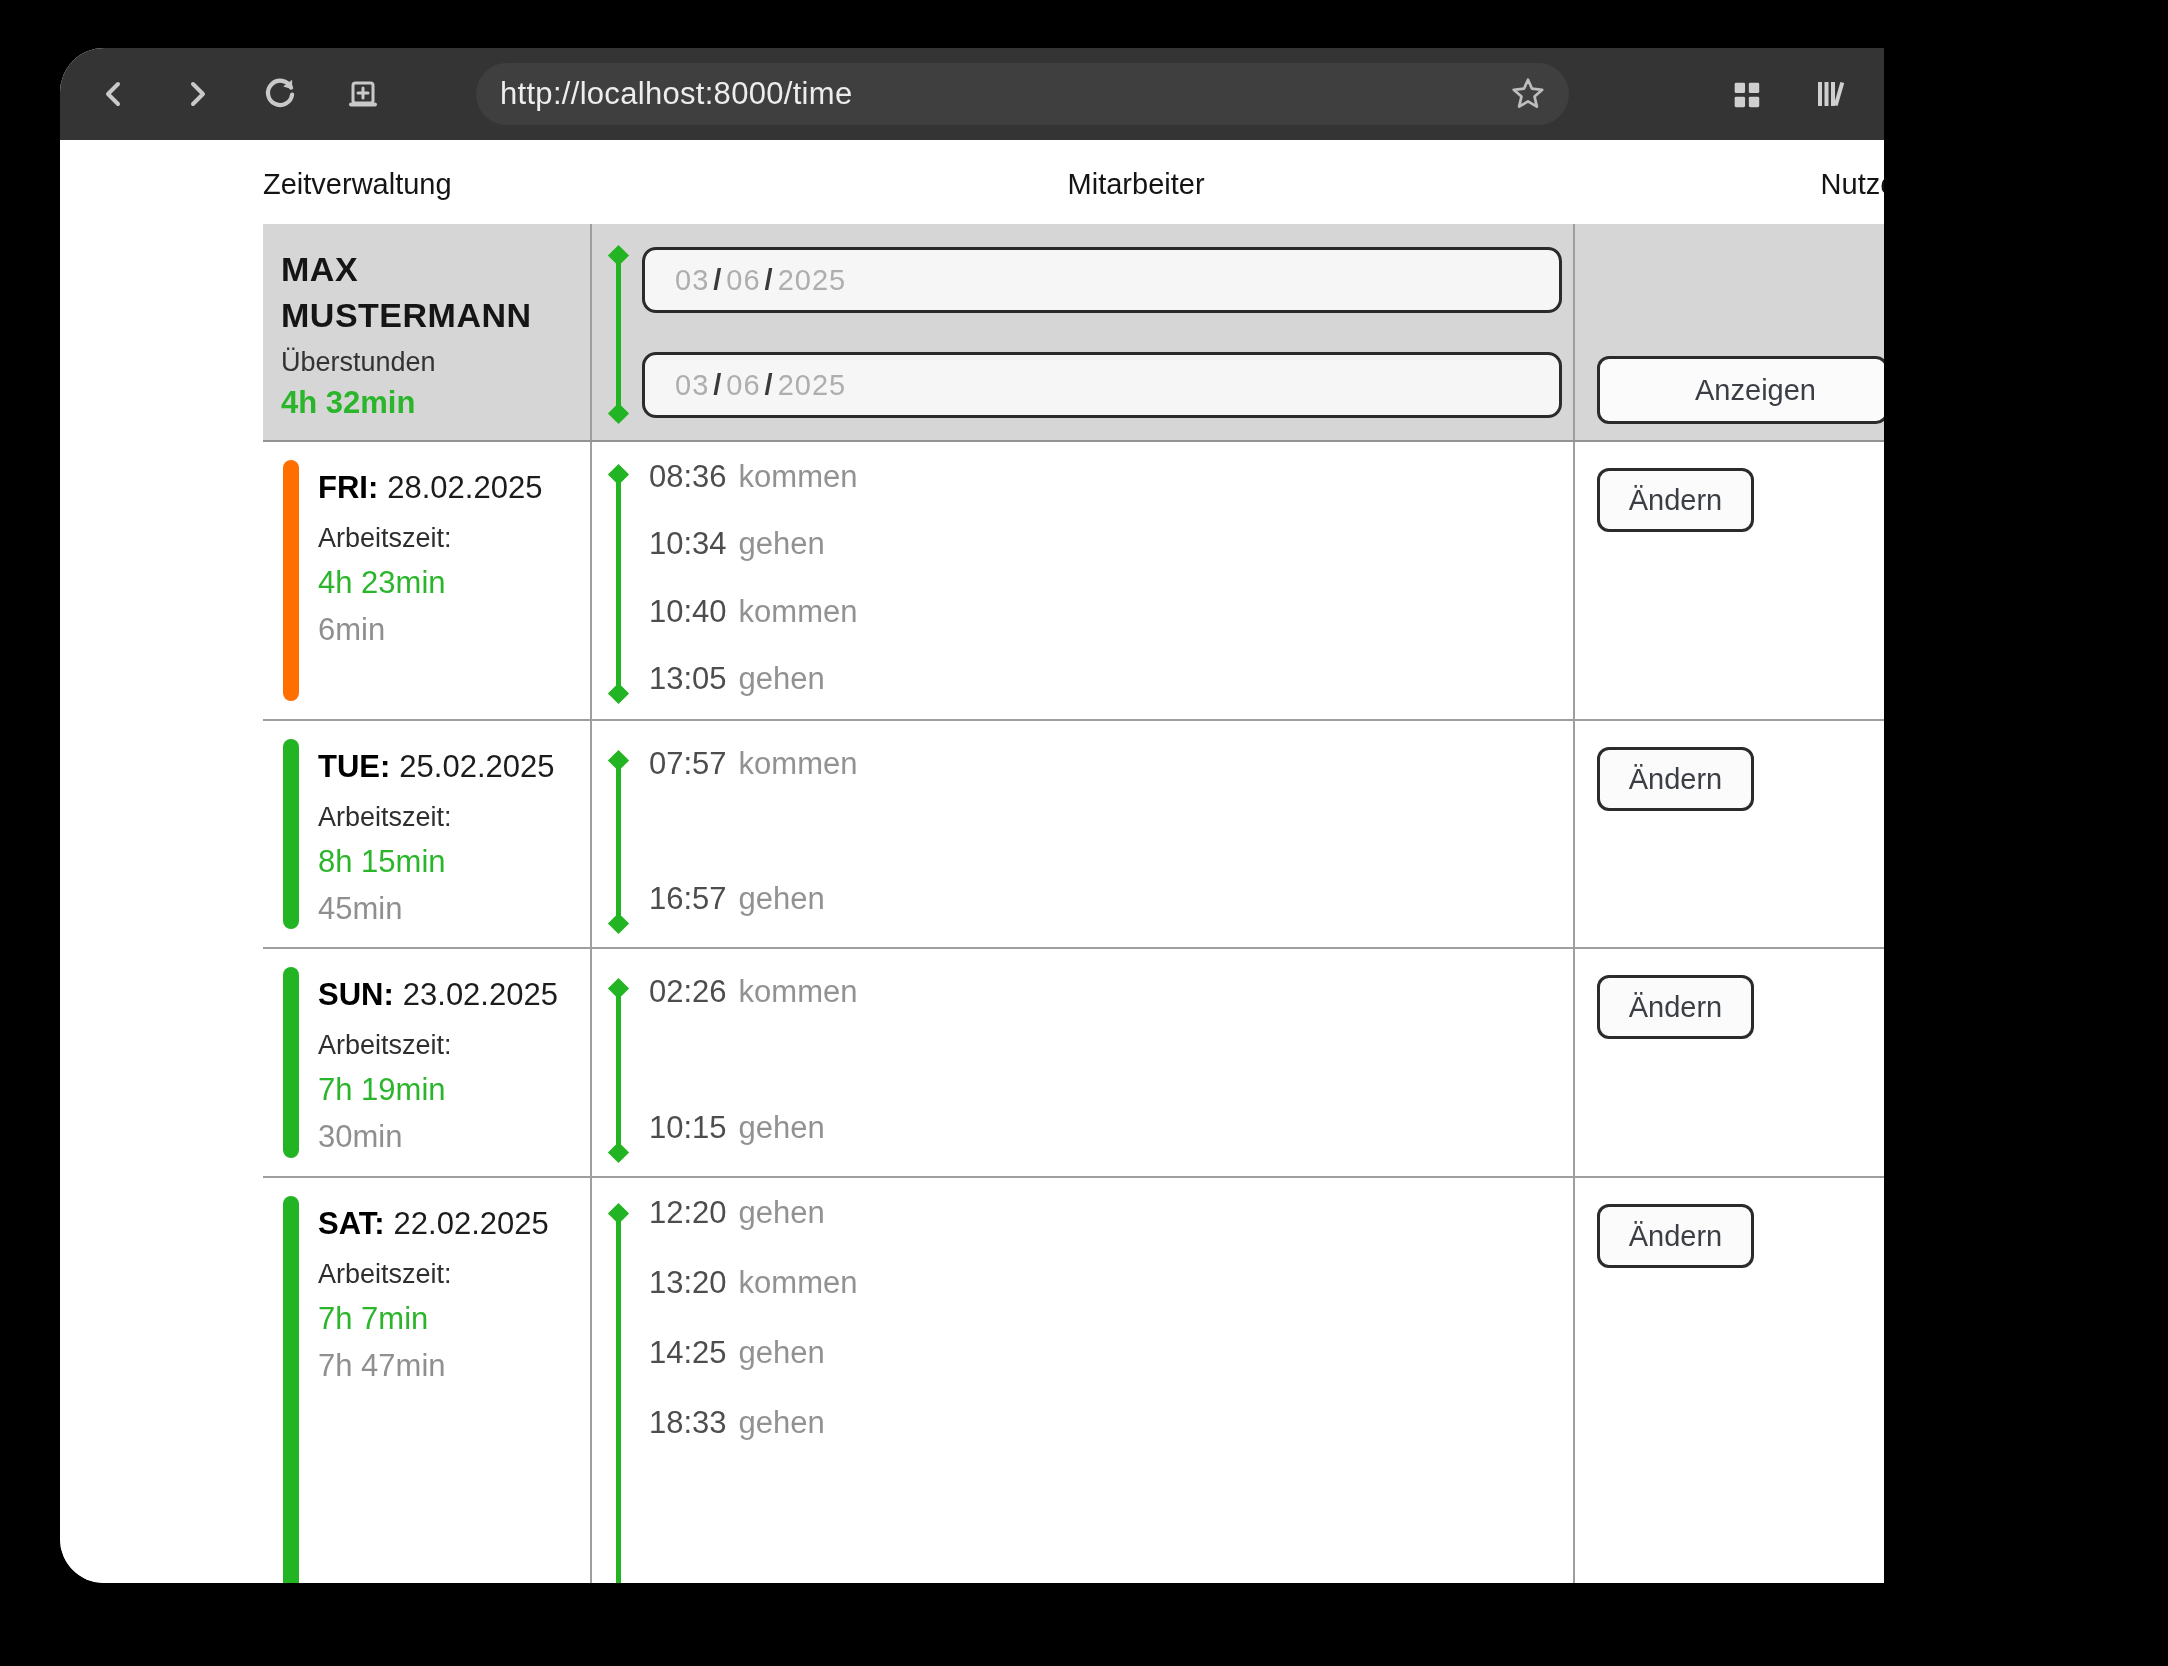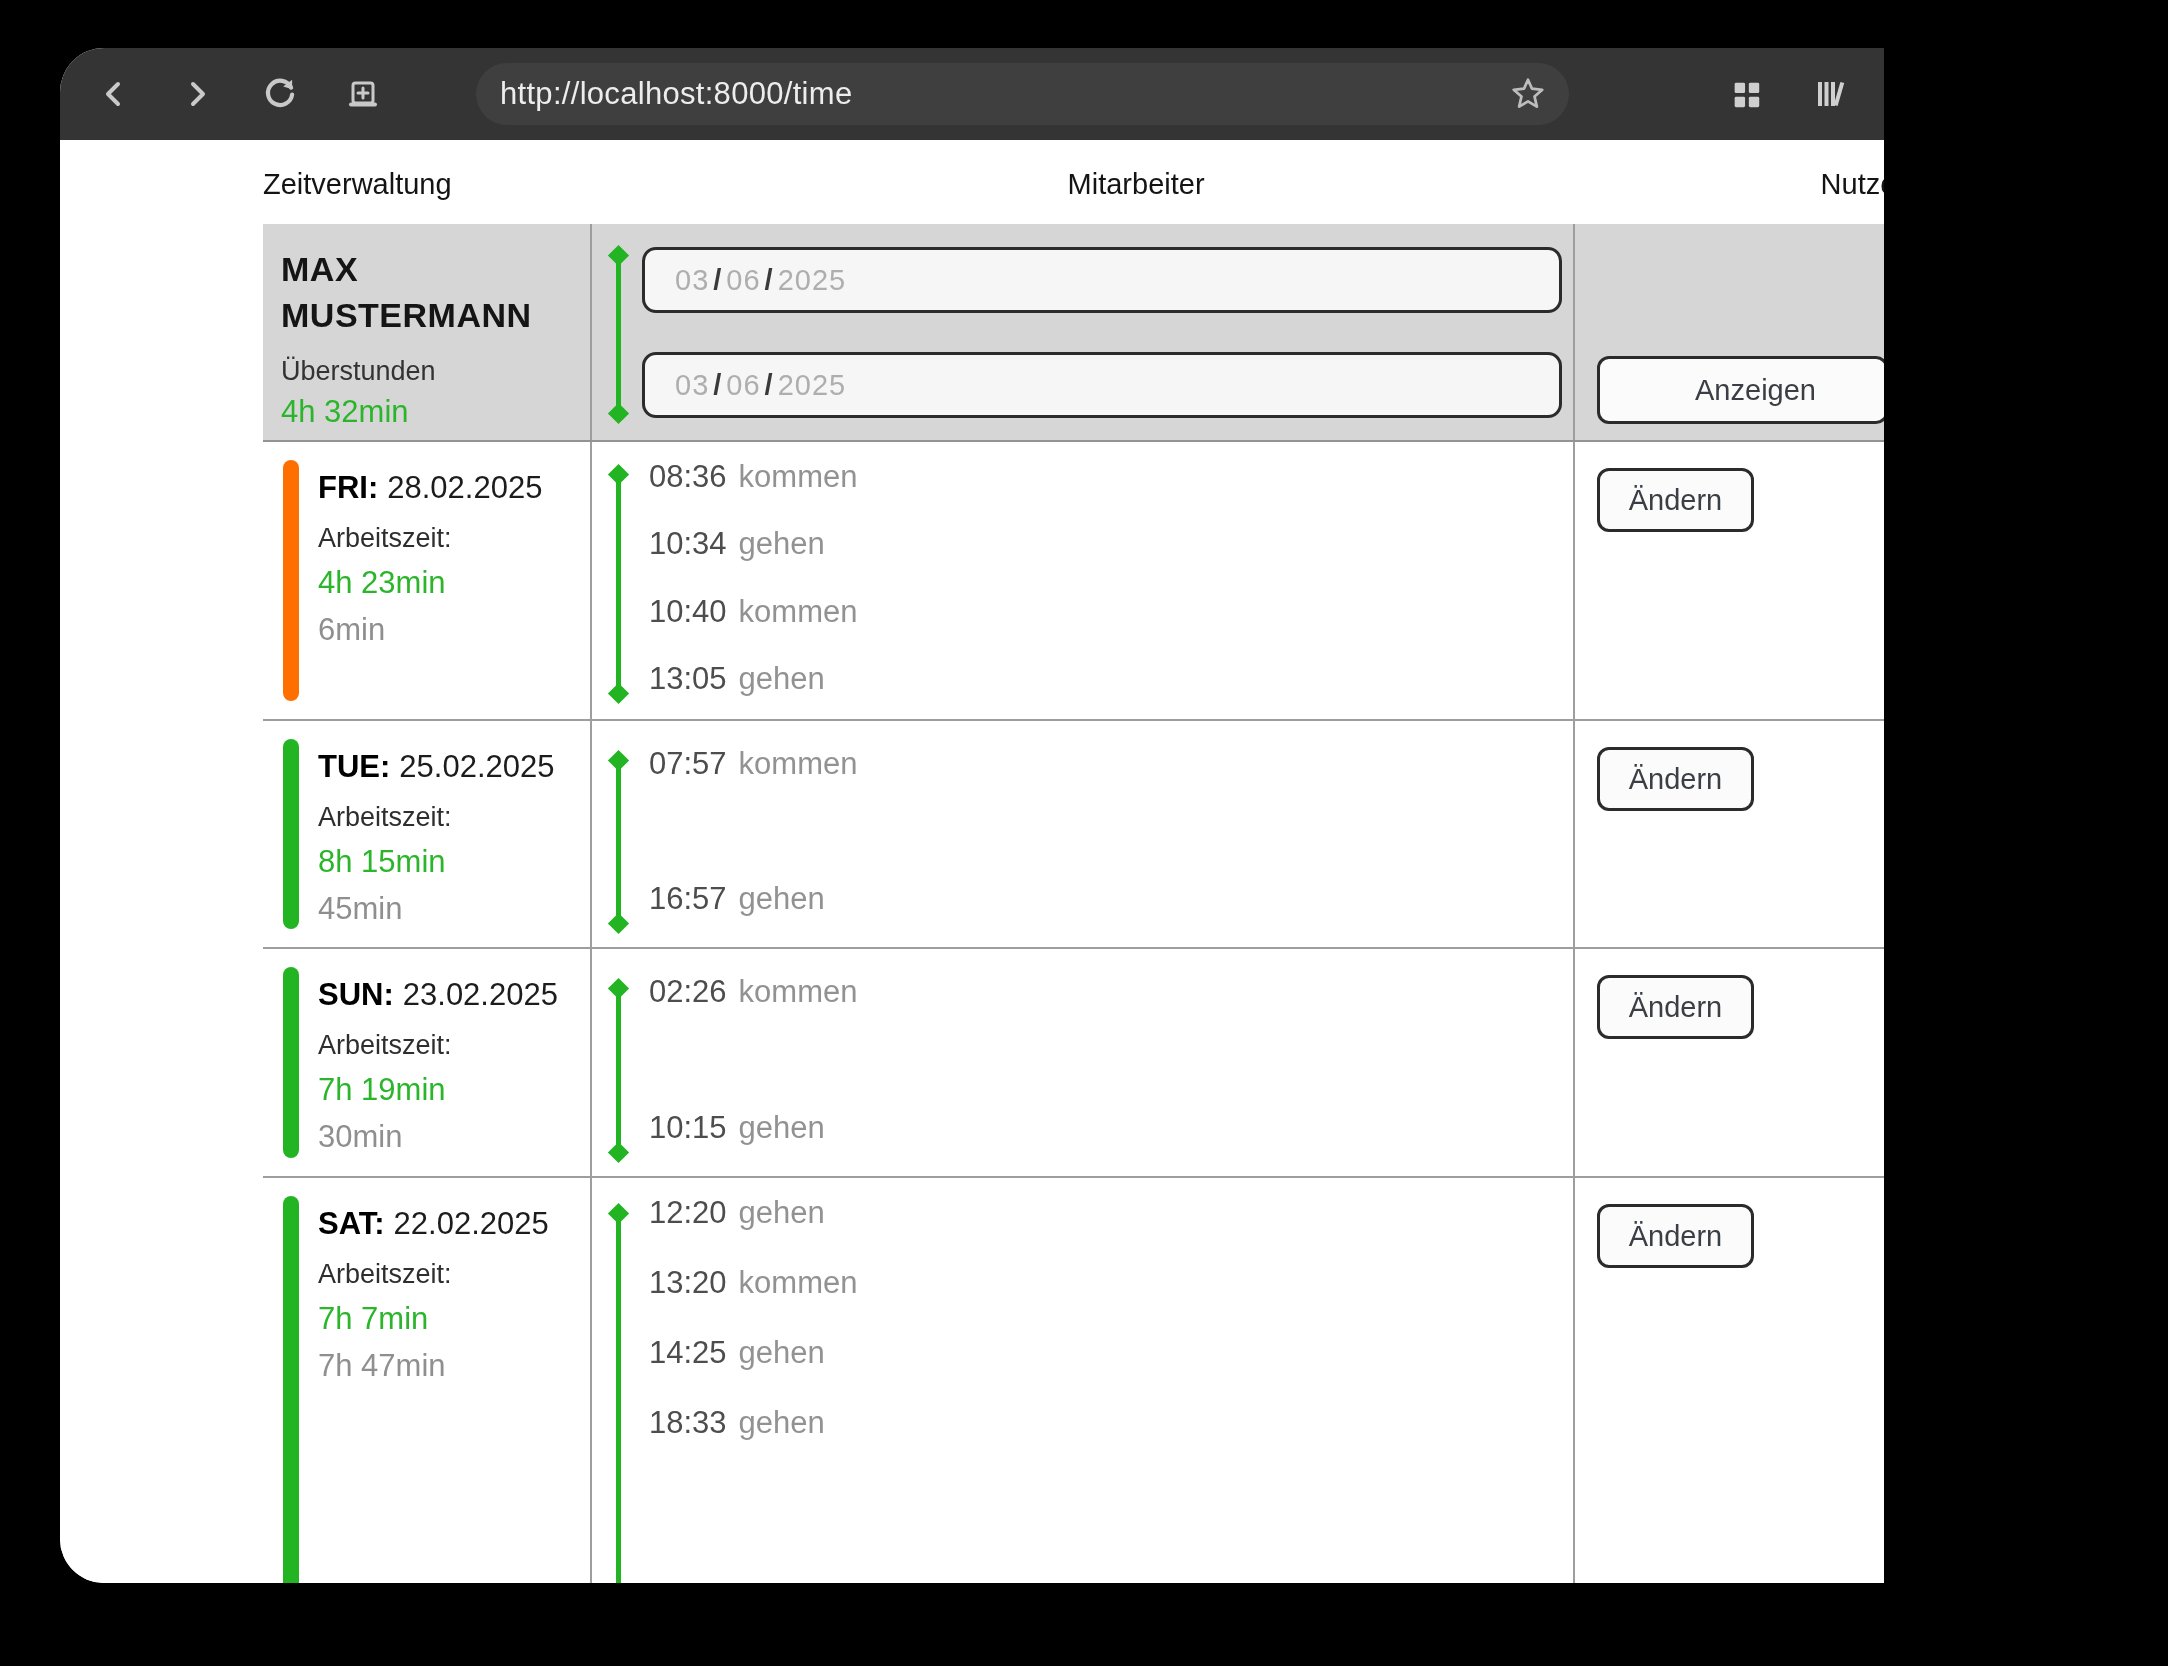--- a/index.html
+++ b/index.html
@@ -26,22 +26,22 @@
           padding-top:4px;font-size:29px;color:#141414;}
   .topnav .navitem{cursor:pointer;}
   
   .grid3{display:grid;grid-template-columns:327px 985px 331px;}
   .c-mid{border-left:2px solid #9e9e9e;border-right:2px solid #9e9e9e;position:relative;box-sizing:border-box;}
   .c-right{display:flex;flex-direction:column;}
   
   .hdr{background:#d6d6d6;height:216px;border-bottom:2px solid #939393;}
   .hdr-left{padding:22px 0 0 18px;}
   .pname{font-size:34px;font-weight:bold;color:#151515;line-height:46px;letter-spacing:.5px;}
-  .ot-label{font-size:27px;color:#333;margin-top:18px;}
-  .ot-value{font-size:31px;color:var(--green-text);margin-top:7px;}
+  .ot-label{font-size:27px;color:#333;margin-top:9px;}
+  .ot-value{font-size:31px;color:var(--green-text);margin-top:7px;font-weight:bold;}
   .hdr-mid{padding:23px 0 0 50px;box-sizing:border-box;}
   .dateinput{width:920px;height:66px;background:#f6f6f6;border:3px solid #2b2b2b;border-radius:14px;
              box-sizing:border-box;display:flex;align-items:center;padding-left:30px;
              font-size:29px;letter-spacing:1px;cursor:text;}
   .dateinput + .dateinput{margin-top:39px;}
   .d-num{color:#aeaeae;}
   .d-slash{color:#3a3a3a;font-weight:bold;margin:0 4px;}
   .btn{background:#fbfbfb;border:3px solid #2b2b2b;border-radius:12px;font-size:29px;color:#3b3f45;
        display:flex;align-items:center;justify-content:center;box-sizing:border-box;cursor:pointer;}
   .btn-show{width:291px;height:68px;margin:auto 0 16px 22px;padding-left:26px;}

